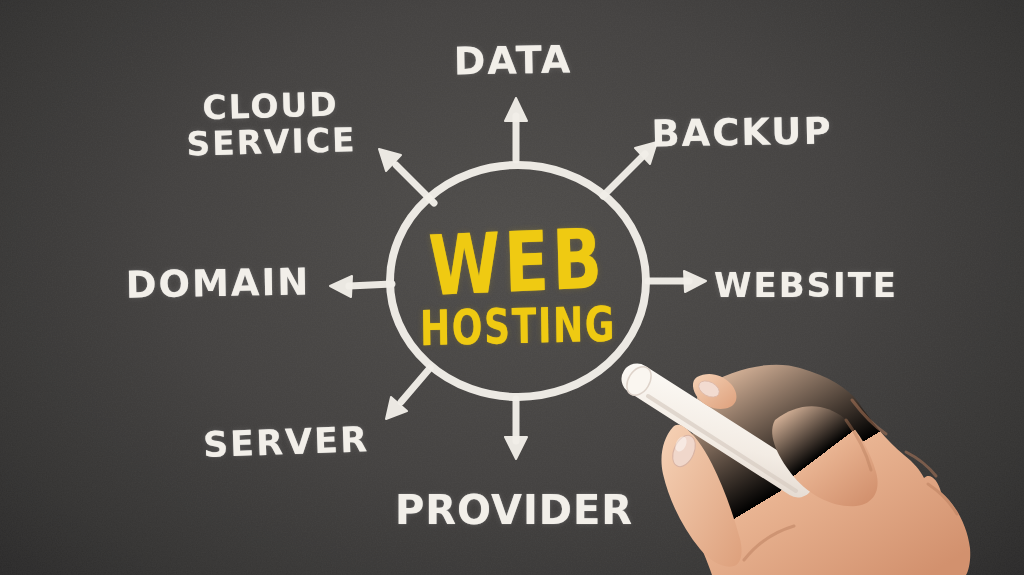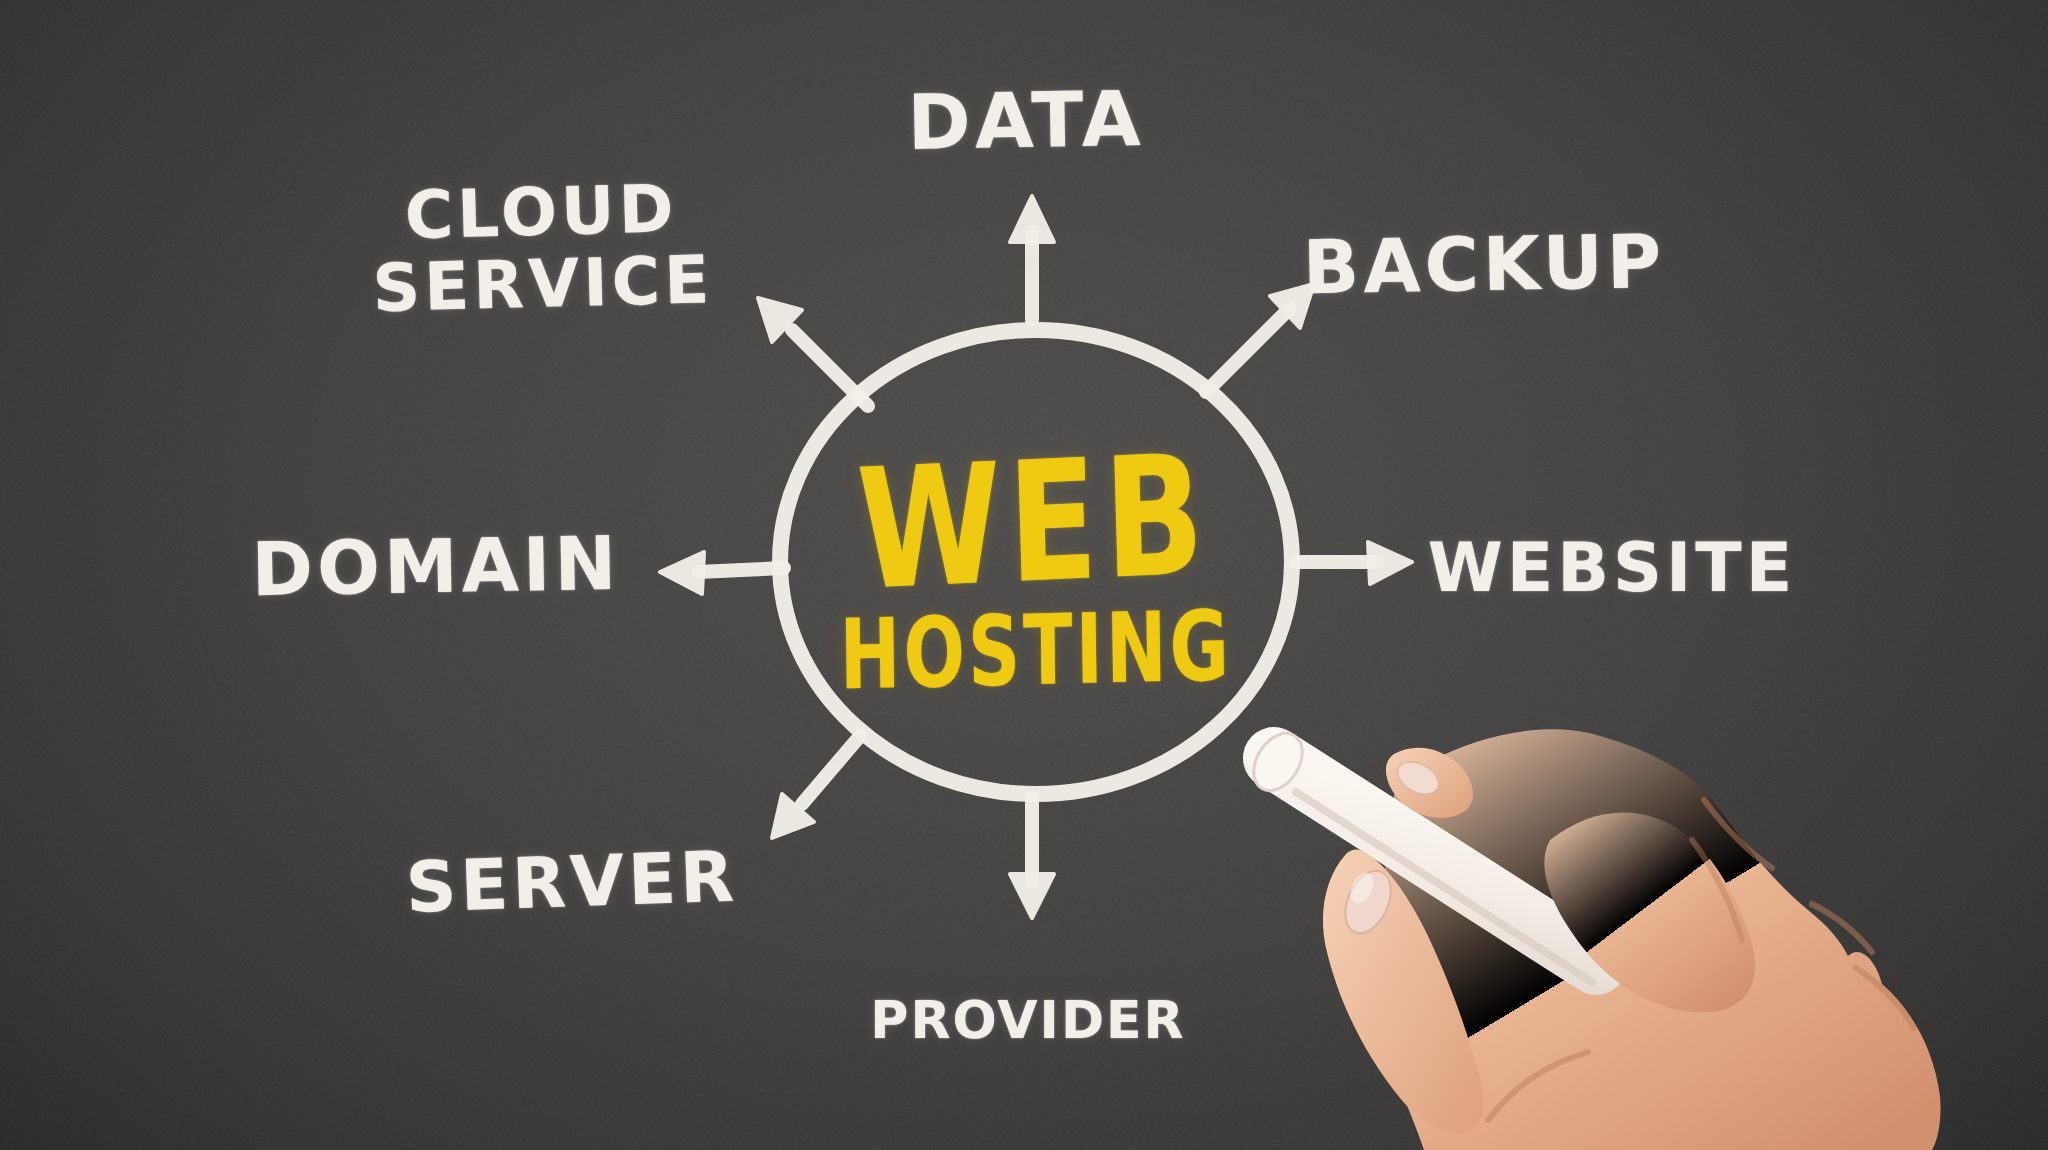--- a/index.html
+++ b/index.html
@@ -16,21 +16,21 @@
     color:#f2efe9;font-weight:bold;text-align:center;line-height:1.08;
     letter-spacing:2px;white-space:pre-line;
     text-shadow:0 0 1px rgba(255,255,255,.55),0 0 6px rgba(255,255,255,.12);
   }
   .lbl-data     {left:513px;top:61px;font-size:38px;transform:translate(-50%,-50%) rotate(-1deg);}
   .lbl-cloud    {left:271px;top:124px;font-size:33px;transform:translate(-50%,-50%) rotate(-1.5deg);}
   .lbl-backup   {left:742px;top:133px;font-size:37px;transform:translate(-50%,-50%) rotate(-1deg);}
   .lbl-website  {left:806px;top:285px;font-size:34px;text-align:center;}
   .lbl-domain   {left:218px;top:284px;font-size:37px;transform:translate(-50%,-50%) rotate(-1deg);}
   .lbl-server   {left:286px;top:443px;font-size:35px;transform:translate(-50%,-50%) rotate(-2deg);}
-  .lbl-provider {left:514px;top:511px;font-size:26px;letter-spacing:1px;}
+  .lbl-provider {left:514px;top:511px;font-size:40px;letter-spacing:1px;}
   .center-label{
     position:absolute;color:#efca12;font-weight:bold;text-align:center;
     text-shadow:0 0 1px rgba(239,202,18,.7),0 0 8px rgba(239,202,18,.15);
     letter-spacing:4px;white-space:nowrap;
   }
   .center-web    {left:517px;top:262px;font-size:74px;transform:translate(-50%,-50%) scale(.88,1.12) rotate(-2deg);}
   .center-hosting{left:518px;top:326px;font-size:44px;transform:translate(-50%,-50%) scale(.82,1.1) rotate(-1deg);letter-spacing:2px;}
 </style>
 </head>
 <body>

